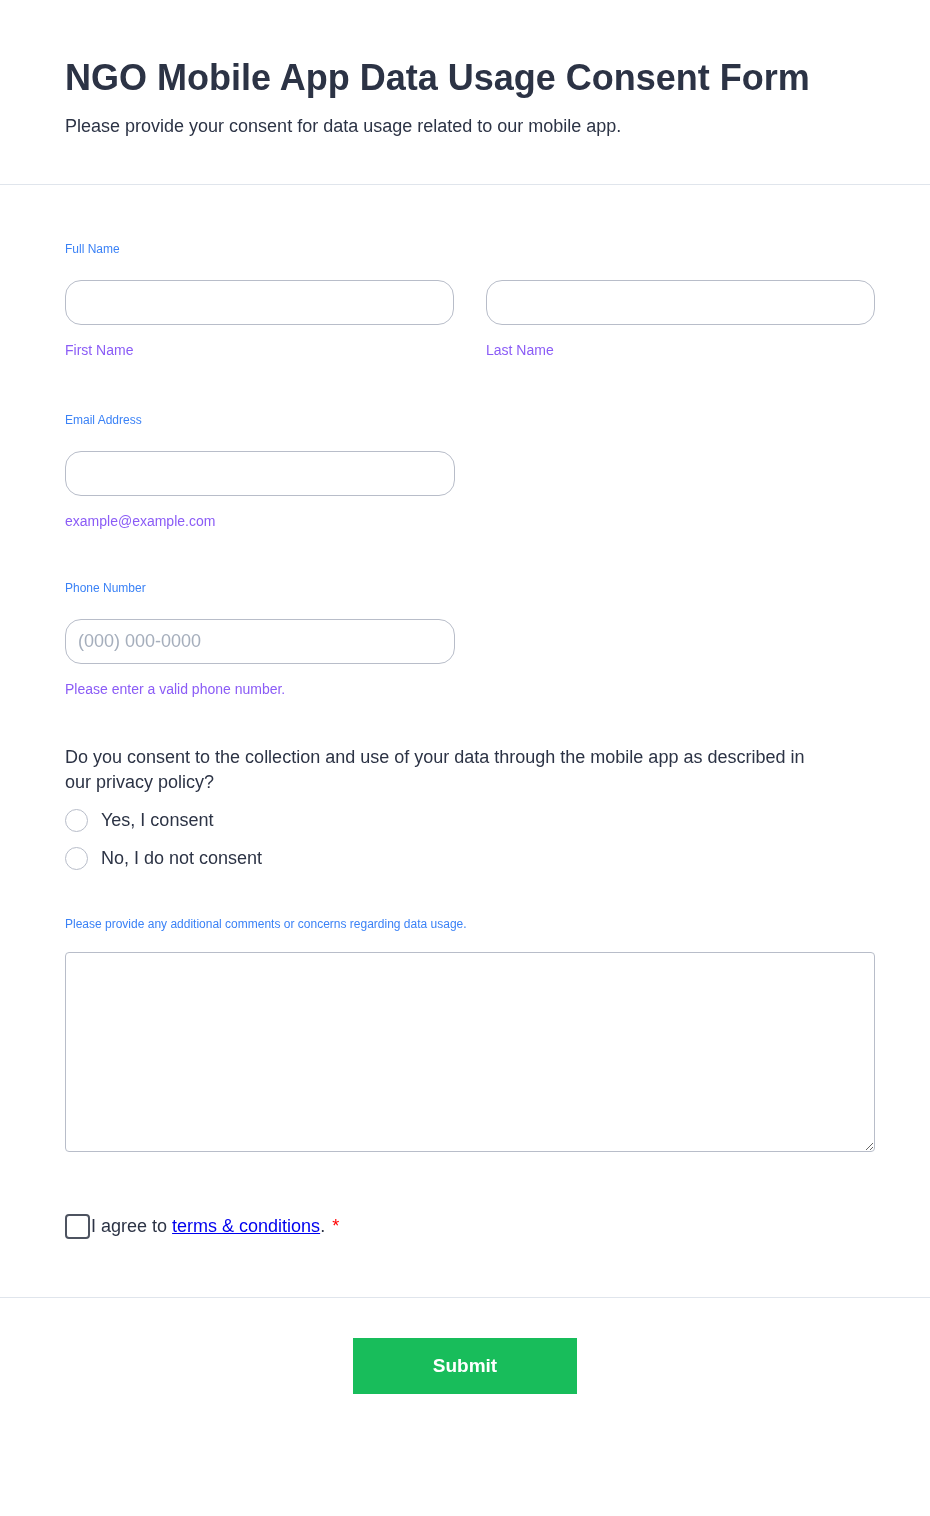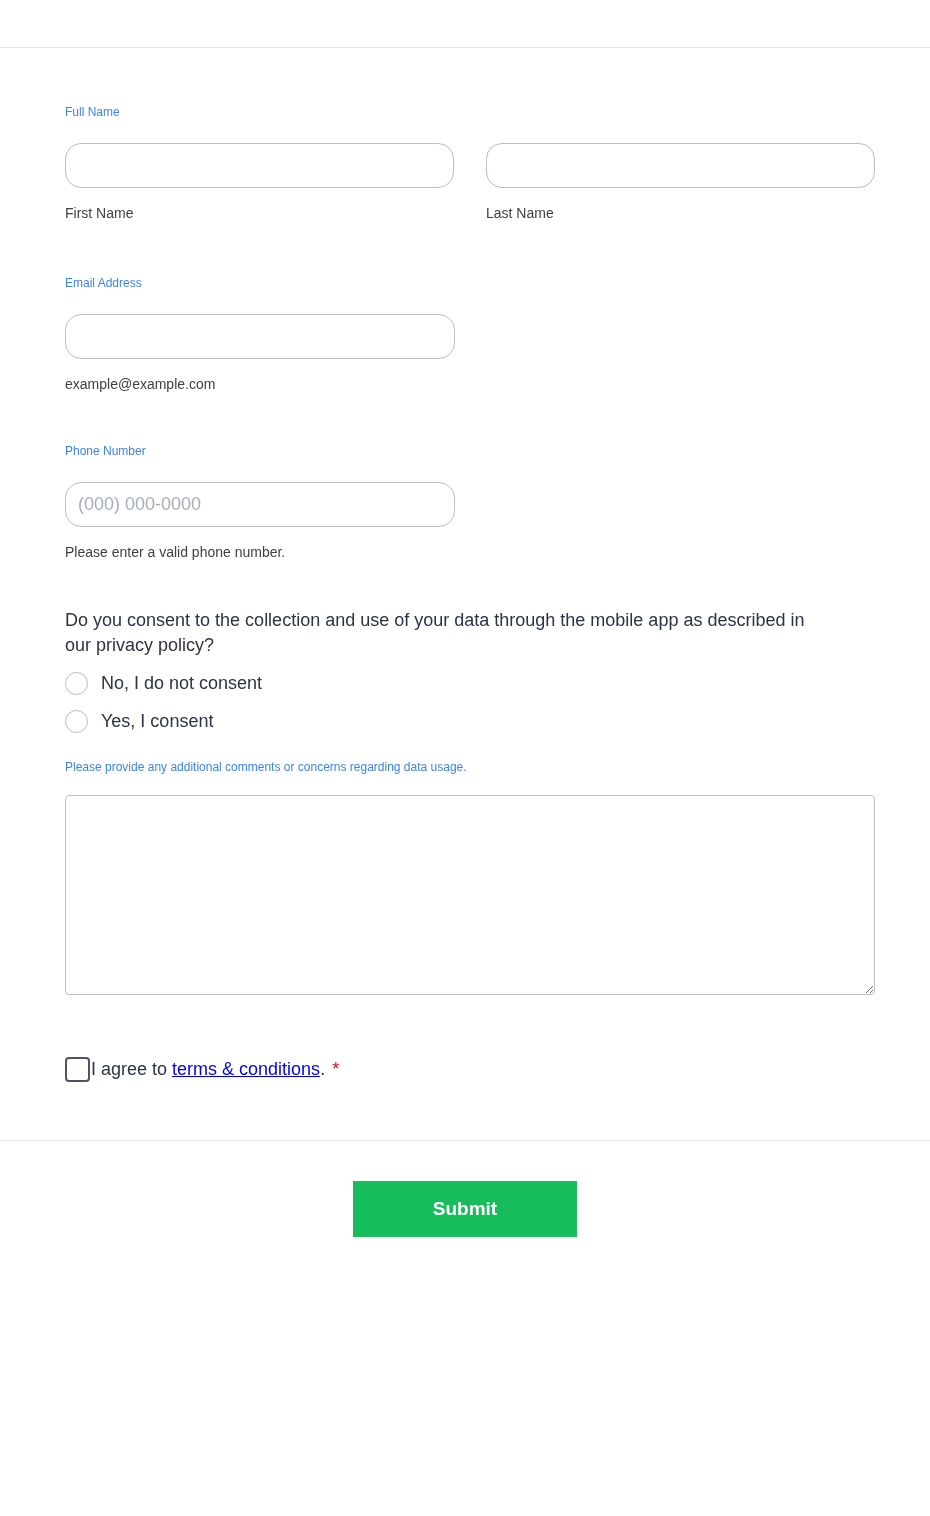--- a/index.html
+++ b/index.html
@@ -43,21 +43,21 @@
     font-size: 12px;
     line-height: 21px;
     font-weight: 500;
     color: #3b82f6;
   }
   .sublabel {
     display: block;
     margin-top: 17px;
     font-size: 14px;
     line-height: 17px;
-    color: #404040;
+    color: #8b5cf6;
   }
   input.text-input {
     display: block;
     width: 390px;
     height: 45px;
     margin-top: 20px;
     padding: 0 12px;
     border: 1px solid #b8bdc9;
     border-radius: 16px;
     background: #fff;
@@ -108,21 +108,21 @@
     flex: 0 0 auto;
     cursor: pointer;
   }
   .radio-label {
     margin-left: 13px;
     font-size: 18px;
     line-height: 23px;
     color: #2c3345;
   }
 
-  .section-comments { margin-top: 24px; }
+  .section-comments { margin-top: 44px; }
   textarea.comments {
     display: block;
     margin-top: 17px;
     width: 810px;
     height: 200px;
     border: 1px solid #b8bdc9;
     border-radius: 4px;
     background: #fff;
     resize: both;
     font-family: inherit;
@@ -183,20 +183,24 @@
     font-size: 19px;
     font-weight: 600;
     cursor: pointer;
   }
 </style>
 </head>
 <body>
 
 <div class="page">
 
+  <header class="header">
+    <h1 class="form-title">NGO Mobile App Data Usage Consent Form</h1>
+    <p class="form-subtitle">Please provide your consent for data usage related to our mobile app.</p>
+  </header>
 
   <hr class="divider top">
 
   <main class="content">
 
     <section class="section-fullname">
       <label class="field-label">Full Name</label>
       <div class="name-grid">
         <div class="col">
           <input type="text" class="text-input" style="">
@@ -219,25 +223,25 @@
       <label class="field-label">Phone Number</label>
       <input type="text" class="text-input" placeholder="(000) 000-0000" style="">
       <span class="sublabel">Please enter a valid phone number.</span>
     </section>
 
     <section class="section-consent">
       <div class="question-label">Do you consent to the collection and use of your data through the mobile app as described in our privacy policy?</div>
       <ul class="radio-options">
         <li class="radio-row">
           <input type="radio" name="consent" class="radio" style="">
-          <span class="radio-label">No, I do not consent</span>
+          <span class="radio-label">Yes, I consent</span>
         </li>
         <li class="radio-row">
           <input type="radio" name="consent" class="radio" style="">
-          <span class="radio-label">Yes, I consent</span>
+          <span class="radio-label">No, I do not consent</span>
         </li>
       </ul>
     </section>
 
     <section class="section-comments">
       <label class="field-label">Please provide any additional comments or concerns regarding data usage.</label>
       <textarea class="comments" style=""></textarea>
     </section>
 
     <div class="terms-row">

